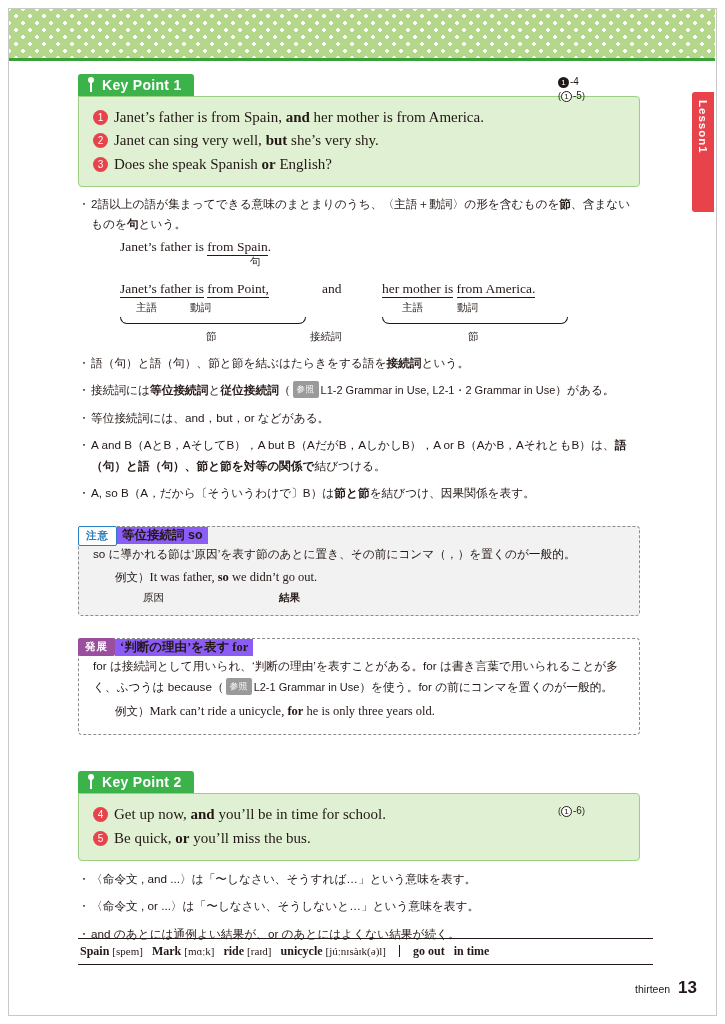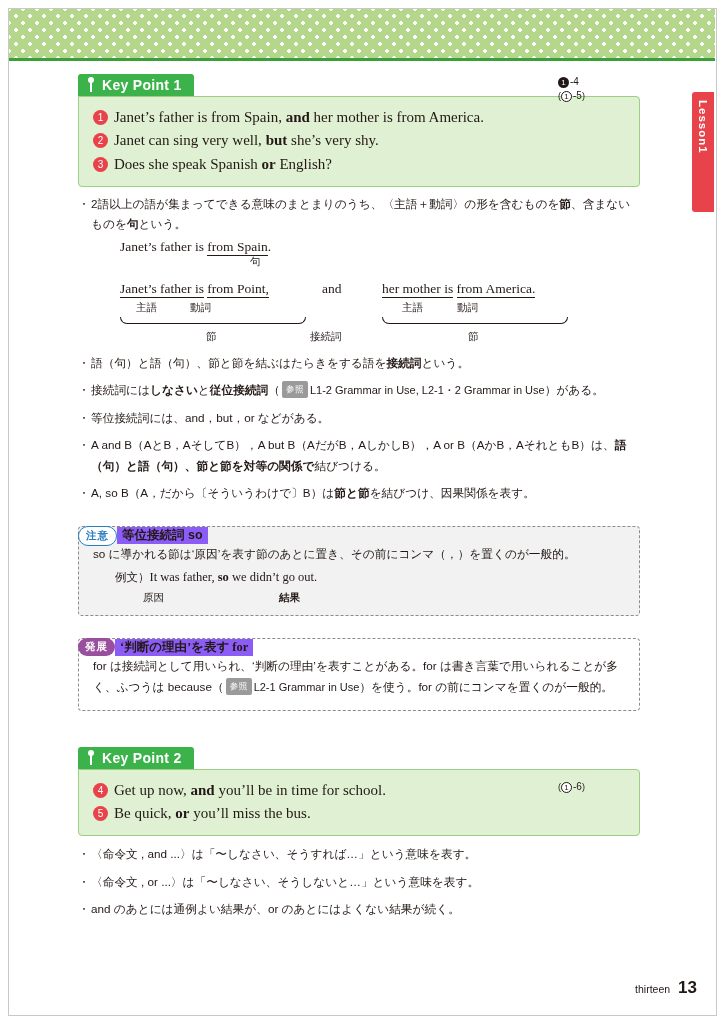--- a/index.html
+++ b/index.html
@@ -239,21 +239,21 @@
     position: absolute;
     left: 0;
     top: 0;
     display: flex;
     align-items: center;
     z-index: 3;
   }
   .tag {
     font-size: 10.5px;
     padding: 2px 7px;
-    border-radius: 10px;
+    border-radius: 2px;
     color: #ffffff;
     font-weight: bold;
     letter-spacing: 1px;
   }
   .tag.blue {
     background: #ffffff;
     color: #2a7fc1;
     border: 1px solid #2a7fc1;
   }
   .tag.purple {
@@ -410,21 +410,21 @@
         <span style="left:348px;">節</span>
       </div>
     </div>
 
     <div class="bul">
       <span class="dot">・</span>
       <span class="txt">語（句）と語（句）、節と節を結ぶはたらきをする語を<b>接続詞</b>という。</span>
     </div>
     <div class="bul">
       <span class="dot">・</span>
-      <span class="txt">接続詞には<b>しなさい</b>と<b>従位接続詞</b>（<span class="ref-tag">参照</span><span class="mono-ref">L1-2 Grammar in Use, L2-1・2 Grammar in Use</span>）がある。</span>
+      <span class="txt">接続詞には<b>等位接続詞</b>と<b>従位接続詞</b>（<span class="ref-tag">参照</span><span class="mono-ref">L1-2 Grammar in Use, L2-1・2 Grammar in Use</span>）がある。</span>
     </div>
     <div class="bul">
       <span class="dot">・</span>
       <span class="txt">等位接続詞には、and，but，or などがある。</span>
     </div>
     <div class="bul">
       <span class="dot">・</span>
       <span class="txt">A and B（AとB，AそしてB），A but B（AだがB，AしかしB），A or B（AかB，AそれともB）は、<b>語（句）と語（句）、節と節を対等の関係で</b>結びつける。</span>
     </div>
     <div class="bul">
@@ -449,20 +449,23 @@
       </div>
     </div>
 
     <div class="callout">
       <div class="callout-head">
         <span class="tag purple">発展</span>
         <span class="callout-title serif-i">‘判断の理由’を表す for</span>
       </div>
       <div class="callout-body">
         <div>for は接続詞として用いられ、‘判断の理由’を表すことがある。for は書き言葉で用いられることが多く、ふつうは because（<span class="ref-tag">参照</span><span class="mono-ref">L2-1 Grammar in Use</span>）を使う。for の前にコンマを置くのが一般的。</div>
+        <div class="ex">
+          <span class="ja">例文）</span><span>Mark can’t ride a unicycle, </span><b>for</b><span> he is only three years old.</span>
+        </div>
       </div>
     </div>
 
     <div style="position:relative; margin-top:36px;">
       <div class="kp-header">
         <svg class="pin" viewBox="0 0 10 16">
           <rect x="4" y="4" width="2" height="11" fill="#ffffff"></rect>
           <circle cx="5" cy="3" r="3" fill="#ffffff"></circle>
         </svg>
         <span>Key Point 2</span>
@@ -496,18 +499,31 @@
         <span class="txt">〈命令文 , or ...〉は「〜しなさい、そうしないと…」という意味を表す。</span>
       </div>
       <div class="bul">
         <span class="dot">・</span>
         <span class="txt">and のあとには通例よい結果が、or のあとにはよくない結果が続く。</span>
       </div>
     </div>
 
   </div>
 
+  <div class="vocab">
+    <b>Spain</b>
+    <span class="ph">[spem]</span>&nbsp;&nbsp;
+    <b>Mark</b>
+    <span class="ph">[mɑːk]</span>&nbsp;&nbsp;
+    <b>ride</b>
+    <span class="ph">[raɪd]</span>&nbsp;&nbsp;
+    <b>unicycle</b>
+    <span class="ph">[júːnɪsàɪk(ə)l]</span>
+    <span class="sep"></span>
+    <b>go out</b>&nbsp;&nbsp;
+    <b>in time</b>
+  </div>
 
   <div class="folio">
     <span class="word">thirteen</span><span class="num">13</span>
   </div>
 
 </div>
 
 </body></html>

